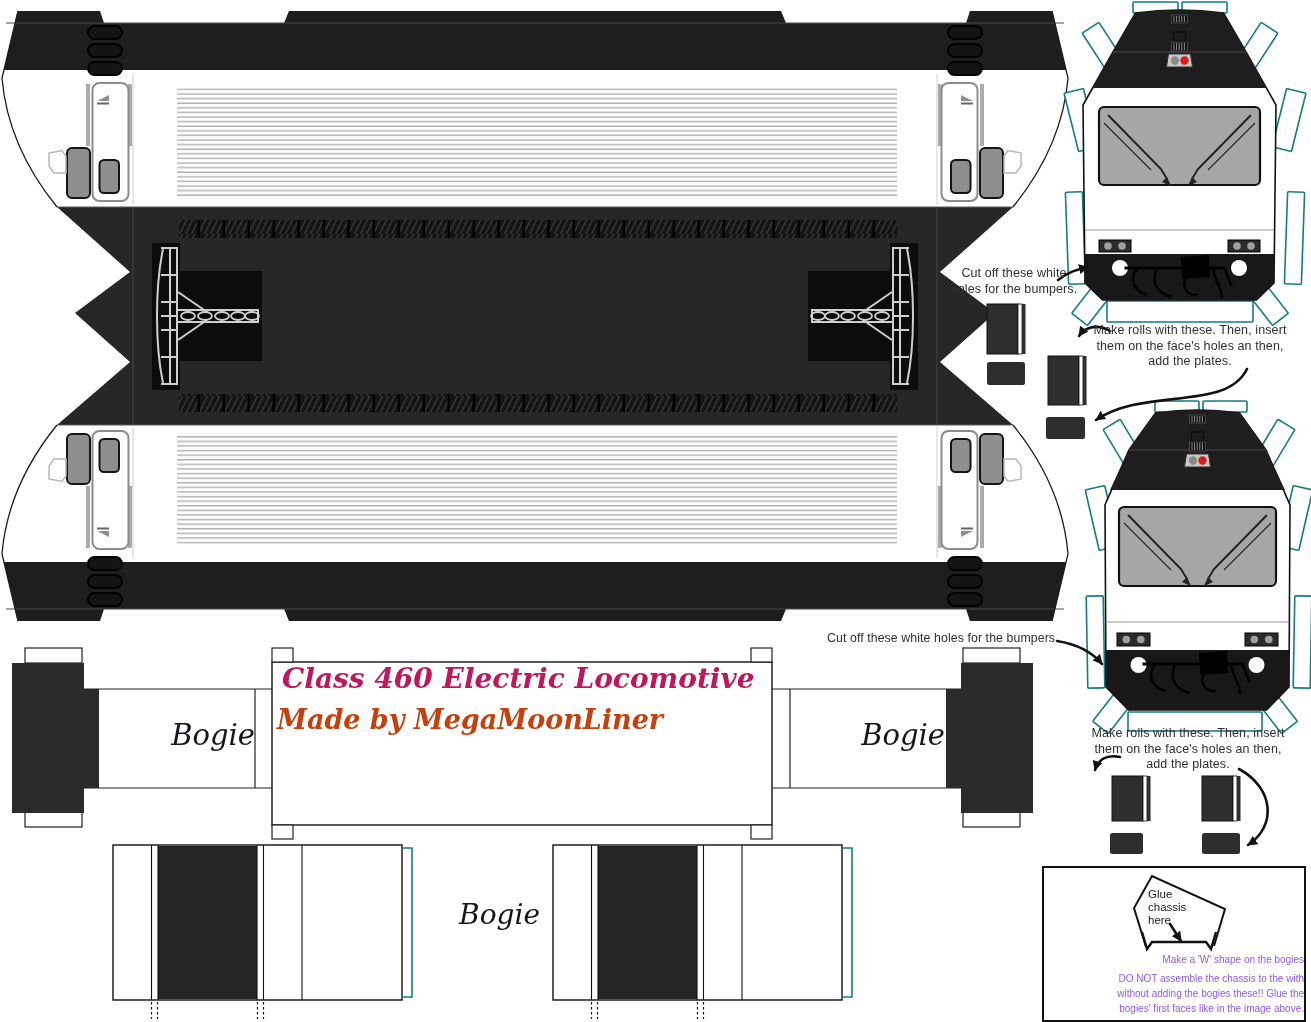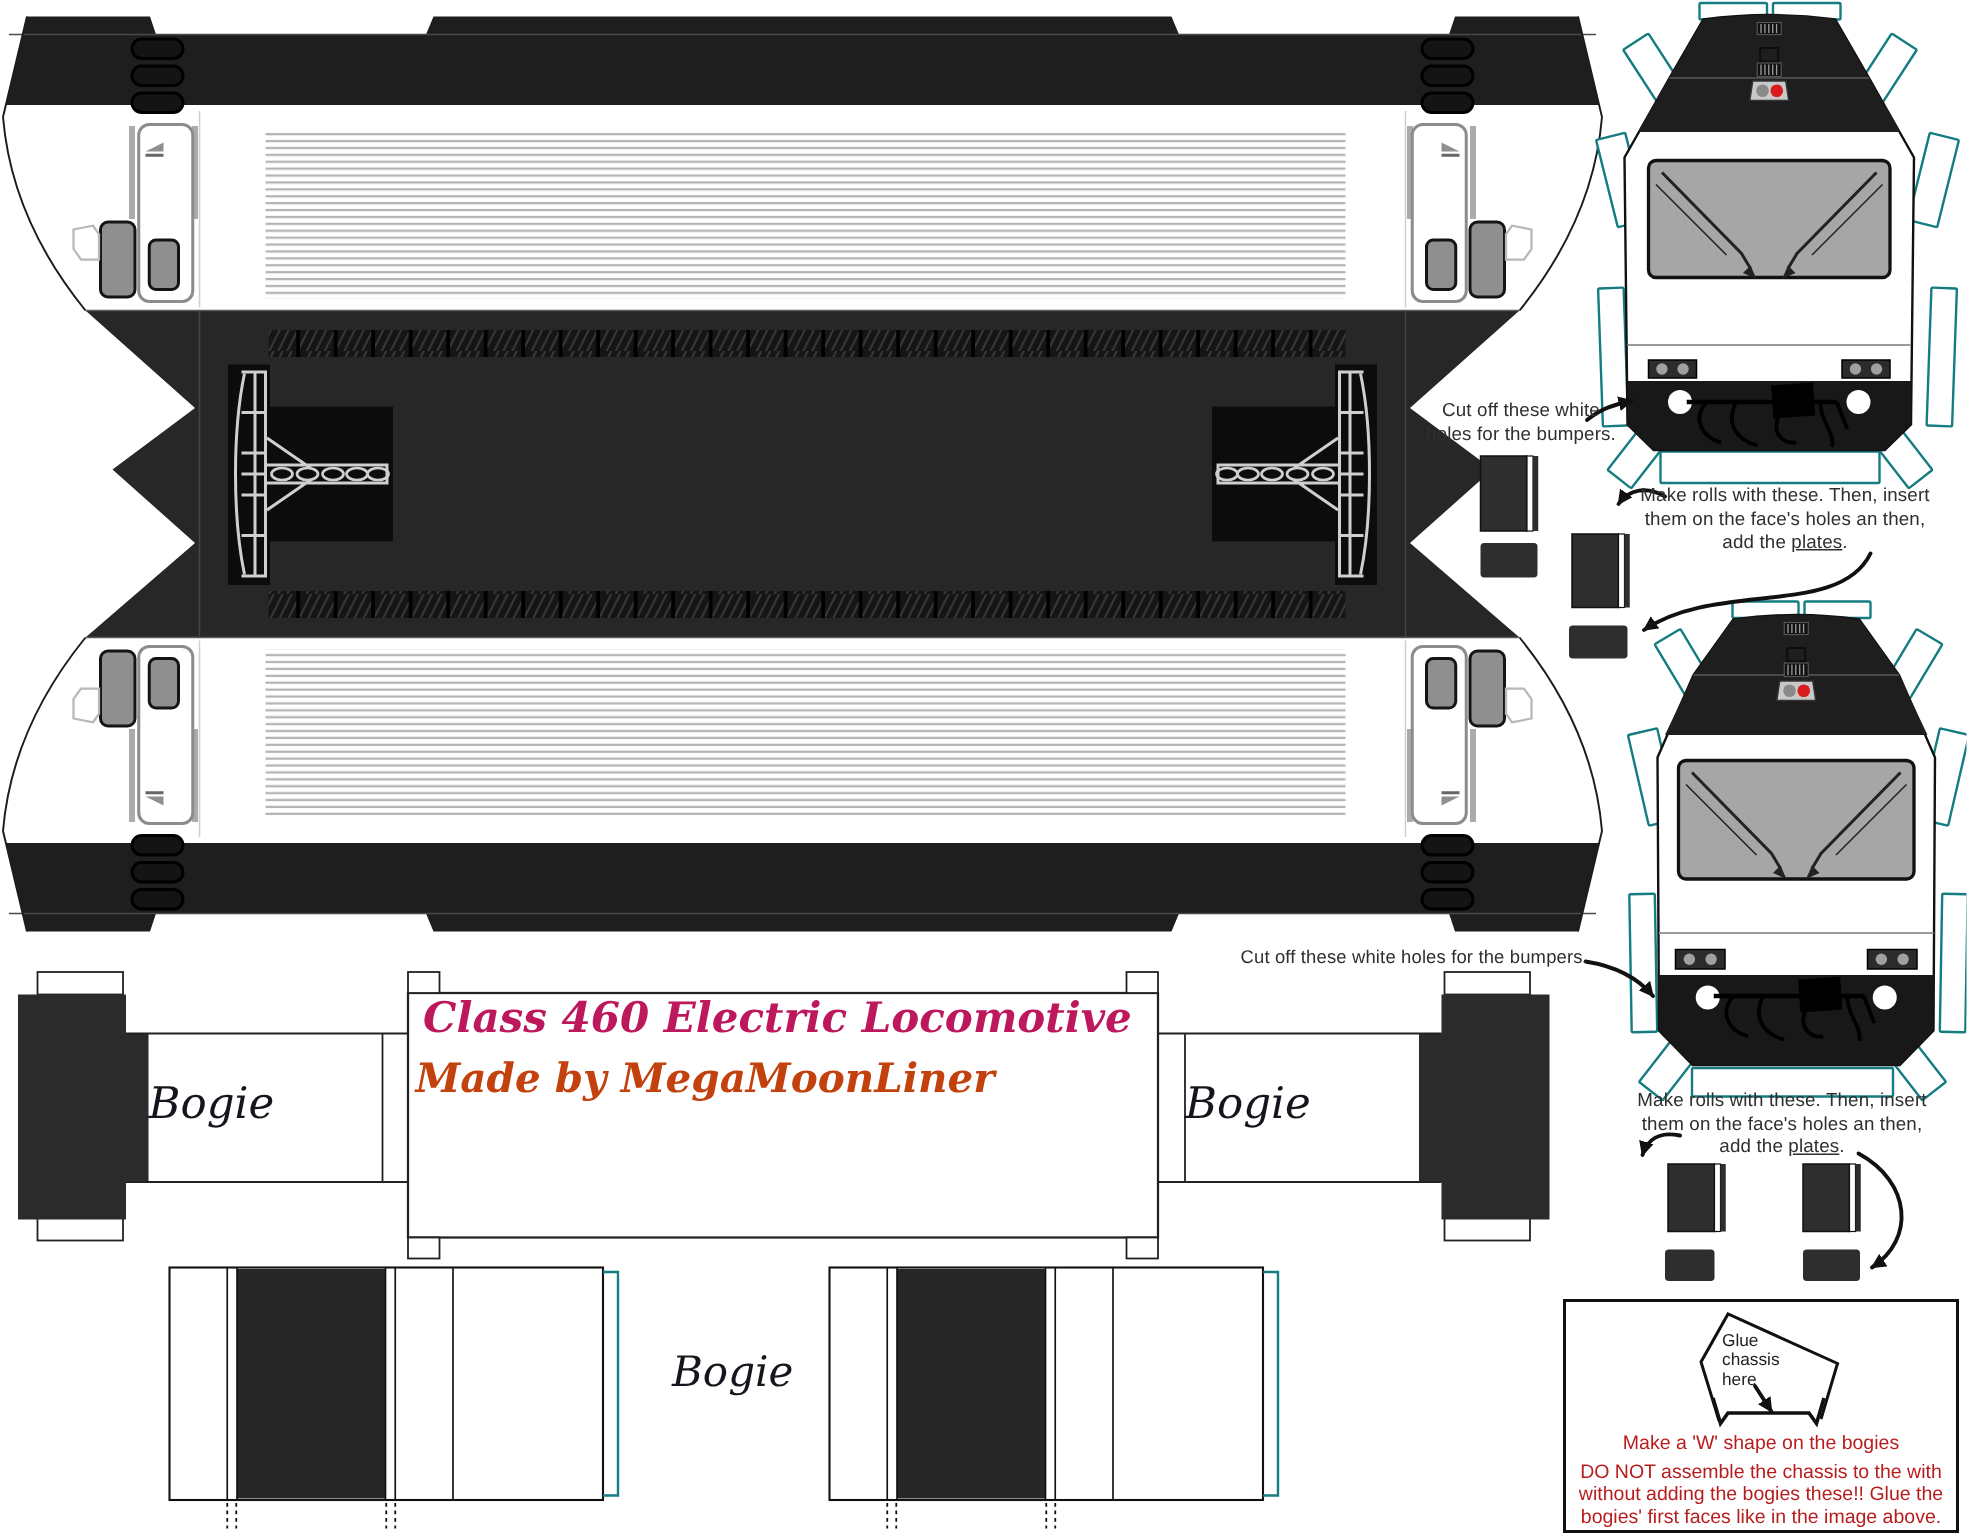--- a/index.html
+++ b/index.html
@@ -2,28 +2,28 @@
 <html><head>
 <meta charset="utf-8">
 <style>
   html,body{margin:0;padding:0}
   body{width:1311px;height:1022px;position:relative;background:#fff;overflow:hidden;
        font-family:"Liberation Sans",sans-serif}
   #sheet{position:absolute;left:0;top:0;width:1311px;height:804px}
   svg{position:absolute;left:0;top:0}
   .note{position:absolute;font-size:12.5px;line-height:15.5px;text-align:center;letter-spacing:.1px}
   .nowrapnote{text-align:left;white-space:nowrap;font-size:12.3px}
-  .u{text-decoration:underline}
-  .script{position:absolute;font-family:"DejaVu Serif",serif;font-style:italic;text-align:left}
+  .u{}
+  .script{position:absolute;font-family:"DejaVu Serif",serif;font-style:italic;text-align:right}
   .pink{position:absolute;font-family:"DejaVu Serif",serif;font-style:italic;font-weight:bold;white-space:nowrap}
   #instr-box{position:absolute;left:1042px;top:866px;width:264px;height:156px;
              border:2.5px solid #111;box-sizing:border-box;background:transparent}
   #glue-label{position:absolute;left:104px;top:20px;font-size:11.5px;line-height:13px;
               white-space:pre-line;color:#222}
-  .boxline{position:absolute;left:0;right:0;text-align:center;font-size:13px;color:#b91c1c}
+  .boxline{position:absolute;left:0;right:0;text-align:right;font-size:10px;color:#8b5cf6}
 </style>
 </head>
 <body>
 
 <div id="sheet">
   <svg id="art" width="1311" height="1022" viewBox="0 0 1311 1022">
       <defs>
         <pattern id="grille" width="4" height="4.6" patternUnits="userSpaceOnUse">
           <rect width="4" height="4.6" fill="#fff"></rect>
           <rect y="1.3" width="4" height="1.5" fill="#b4b4b4"></rect>

